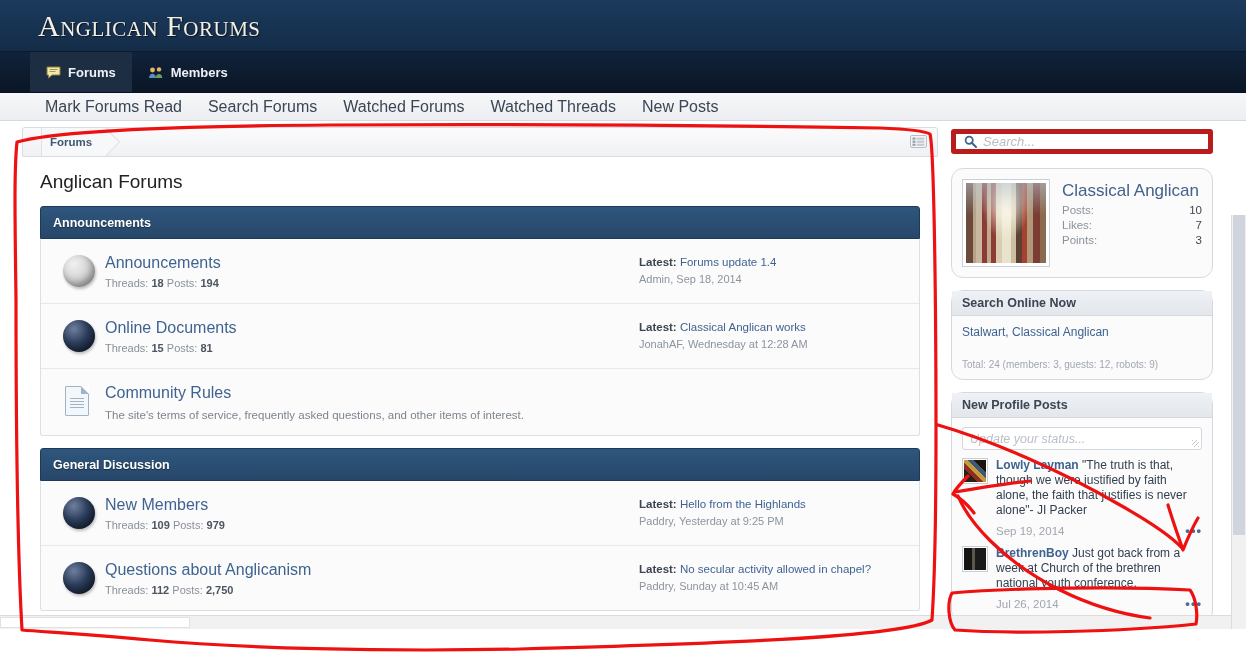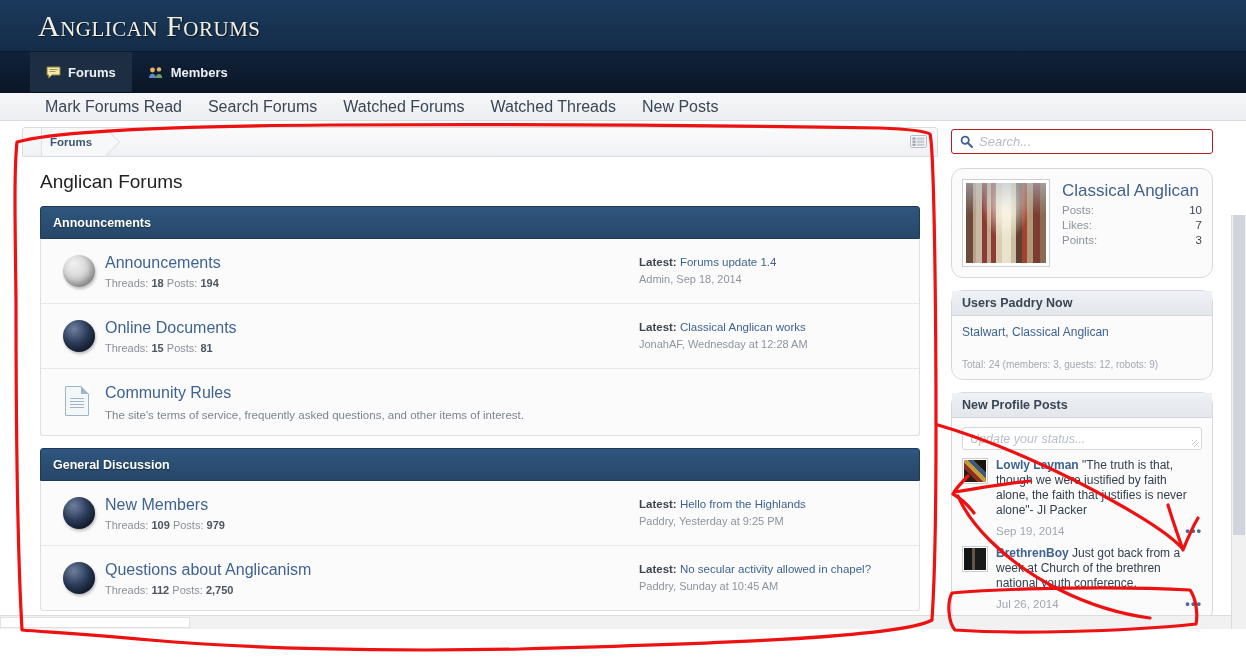--- a/index.html
+++ b/index.html
@@ -186,21 +186,21 @@
     padding-top:3px; padding-left:6px;
   }
   .latest-line1{ font-size:11.5px; color:#4e5false; color:#4e5a68; }
   .latest-line1 b{ color:#3d4550; }
   .latest-line1 a{ color:#3f6391; cursor:pointer; }
   .latest-line2{ font-size:11px; color:#8d949d; margin-top:5px; }
 
   
   .search-box{
     height:25px; margin:2px 0 14px 0;
-    background:#fff; border:1px solid #b91c1c;
+    background:#fff; border:5px solid #b91c1c;
     border-radius:3px;
     display:flex; align-items:center; gap:6px;
     padding:0 8px;
   }
   .search-box .ph{
     color:#b6bcc4; font-style:italic; font-size:13px;
     font-family:"Liberation Sans", sans-serif;
   }
   .panel{
     border:1px solid #d5d9df; border-radius:12px;
@@ -516,21 +516,21 @@
           </div>
           <div class="stat-row">
             <span>Points:</span>
             <span class="v">3</span>
           </div>
         </div>
       </div>
     </div>
 
     <div class="panel">
-      <div class="panel-head">Users Paddry Now</div>
+      <div class="panel-head">Search Online Now</div>
       <div class="panel-body">
         <div class="online-names">Stalwart, Classical Anglican</div>
         <div class="online-total">Total: 24 (members: 3, guests: 12, robots: 9)</div>
       </div>
     </div>
 
     <div class="panel">
       <div class="panel-head">New Profile Posts</div>
       <div class="panel-body">
 

